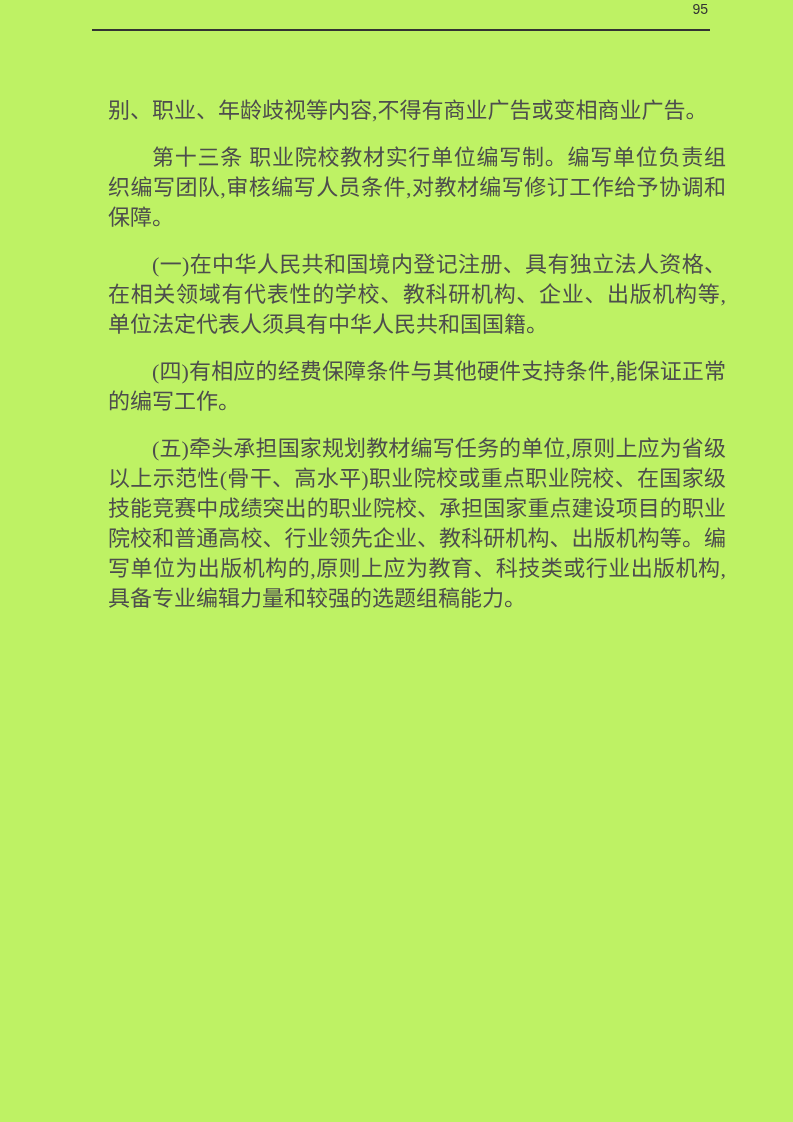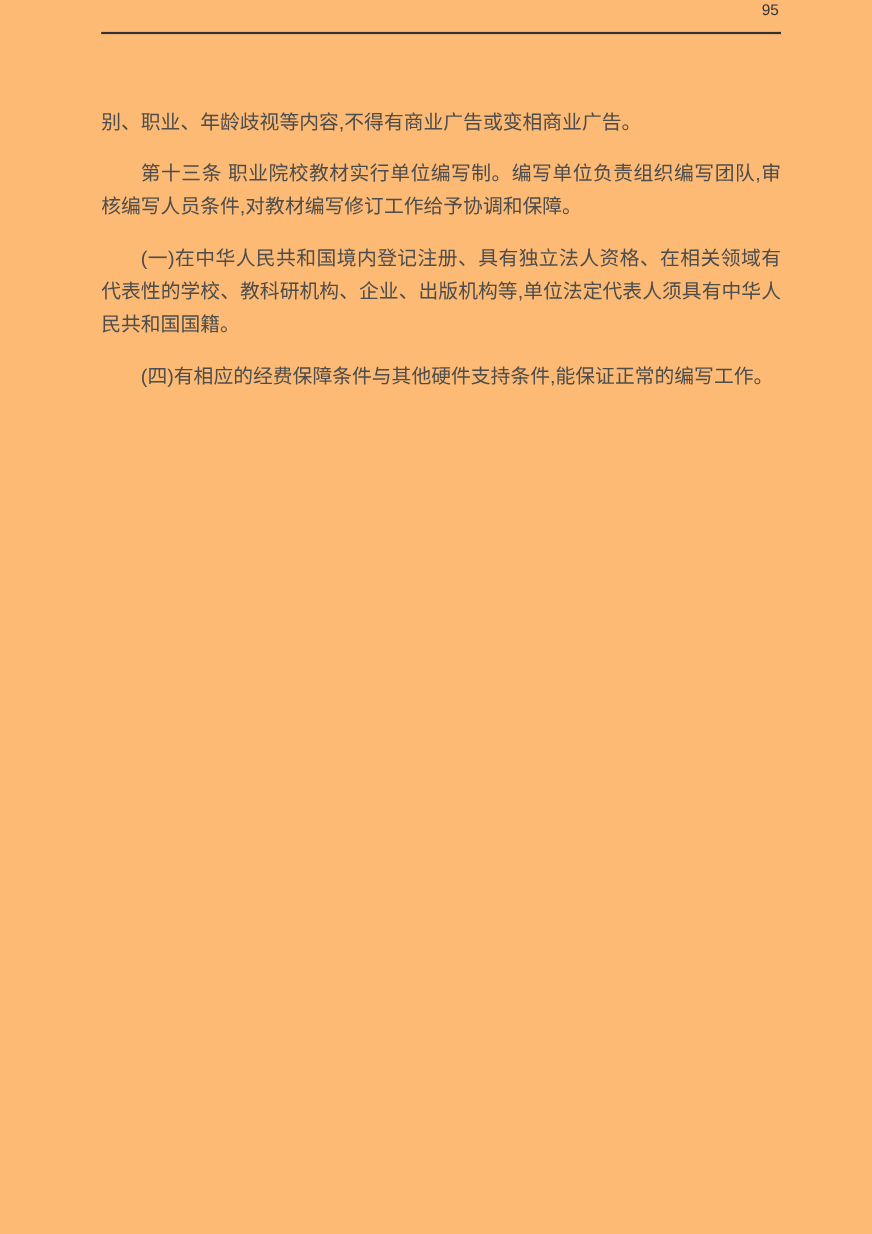--- a/index.html
+++ b/index.html
@@ -10,21 +10,21 @@
   * { box-sizing: border-box; }
   html, body {
     margin: 0;
     padding: 0;
     background: #ffffff;
   }
   .page {
     position: relative;
     width: 793px;
     height: 1122px;
-    background: #fdba74;
+    background: #bef264;
     font-family: "Liberation Sans", "DejaVu Sans", sans-serif;
     overflow: hidden;
   }
   .page-header {
     position: absolute;
     top: 0;
     left: 92px;
     width: 618px;
     height: 31px;
   }
@@ -40,26 +40,27 @@
     position: absolute;
     top: 29px;
     left: 92px;
     width: 618px;
     height: 2px;
     background: var(--rule);
   }
   .doc-body {
     position: absolute;
     top: 96px;
-    left: 92px;
+    left: 108px;
     width: 618px;
     color: var(--ink);
-    font-size: 18px;
+    font-size: 22px;
     line-height: 30px;
     text-align: justify;
+    font-family: Liberation Serif, serif;
   }
   .doc-body p.para {
     margin: 0 0 17px 0;
     padding: 0;
   }
   .doc-body p.para.indent {
     text-indent: 2em;
   }
 </style>
 </head>
@@ -68,14 +69,15 @@
 <div class="page">
   <div class="page-header">
     <span class="page-number">95</span>
   </div>
   <div class="header-rule"></div>
   <div class="doc-body">
       <p class="para">别、职业、年龄歧视等内容,不得有商业广告或变相商业广告。</p>
       <p class="para indent">第十三条 职业院校教材实行单位编写制。编写单位负责组织编写团队,审核编写人员条件,对教材编写修订工作给予协调和保障。</p>
       <p class="para indent">(一)在中华人民共和国境内登记注册、具有独立法人资格、在相关领域有代表性的学校、教科研机构、企业、出版机构等,单位法定代表人须具有中华人民共和国国籍。</p>
       <p class="para indent">(四)有相应的经费保障条件与其他硬件支持条件,能保证正常的编写工作。</p>
+      <p class="para indent">(五)牵头承担国家规划教材编写任务的单位,原则上应为省级以上示范性(骨干、高水平)职业院校或重点职业院校、在国家级技能竞赛中成绩突出的职业院校、承担国家重点建设项目的职业院校和普通高校、行业领先企业、教科研机构、出版机构等。编写单位为出版机构的,原则上应为教育、科技类或行业出版机构,具备专业编辑力量和较强的选题组稿能力。</p>
     </div>
 </div>
 
 </body></html>

